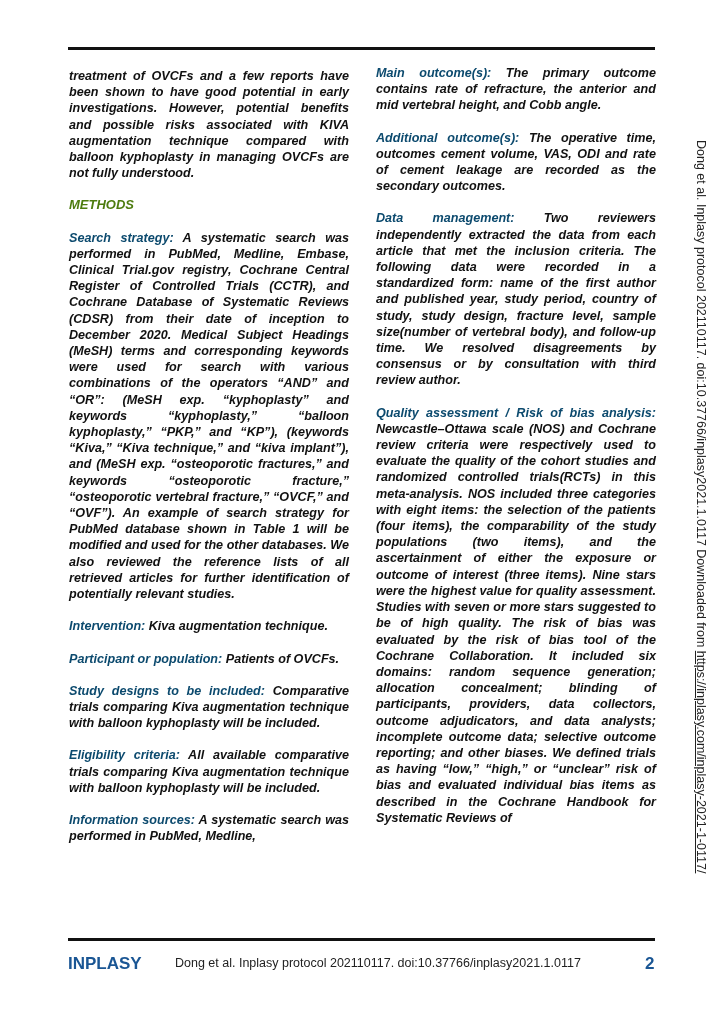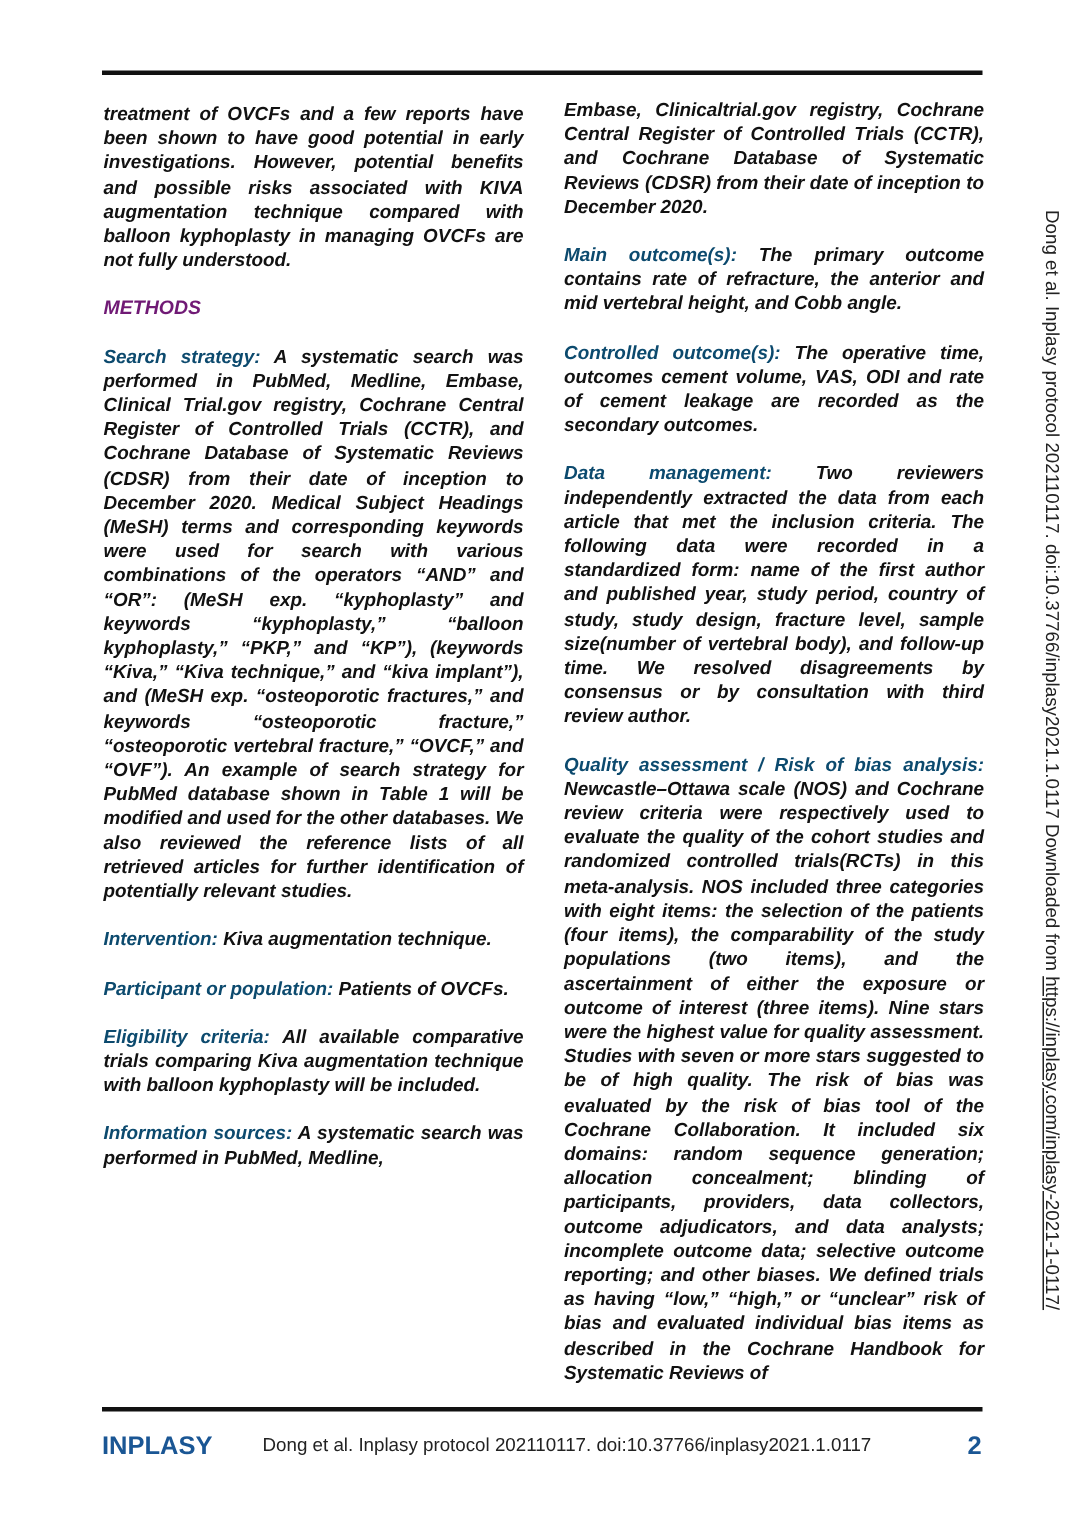--- a/index.html
+++ b/index.html
@@ -7,47 +7,47 @@
       font-family:"Liberation Sans", sans-serif; color:#111111; }
     .rule { position:absolute; left:68px; width:587px; height:3px; background:#111; }
     .rule.top { top:47px; }
     .rule.bottom { top:938px; }
     .col { position:absolute; top:68px; width:280px; font-size:12.6px; line-height:16.2px;
       font-weight:bold; text-align:justify;font-style:italic; }
     .col.left { left:69px; }
     .col.right { left:376px; top:65px; }
     .col p { margin:0 0 16px 0; }
     .h { color:#0c4a6e; }
-    .section-title { color:#701a75; font-size:13px; margin:0 0 16px 0; }
+    .section-title { color:#4d7c0f; font-size:13px; margin:0 0 16px 0; }
     .footer-brand { position:absolute; left:68px; top:954px; font-size:17px; font-weight:bold; color:#1a5694;text-align:right; }
     .footer-cite { position:absolute; left:175px; top:956px; font-size:12.5px; color:#222; }
     .footer-page { position:absolute; left:645px; top:954px; font-size:17px; font-weight:bold; color:#1a5694; }
     .sidebar { position:absolute; left:694px; top:140px; transform-origin:0 0; transform:rotate(90deg) translateY(-100%);
       white-space:nowrap; font-size:12.5px; color:#222; }
     .sidebar a { color:#222; text-decoration:underline; }
   </style>
 </head>
 <body>
 
 <div class="rule top"></div>
 
 <div class="col left">
   <p>treatment of OVCFs and a few reports have been shown to have good potential in early investigations. However, potential benefits and possible risks associated with KIVA augmentation technique compared with balloon kyphoplasty in managing OVCFs are not fully understood.</p>
   <p class="section-title">METHODS</p>
   <p><span class="h">Search strategy:</span><span> A systematic search was performed in PubMed, Medline, Embase, Clinical Trial.gov registry, Cochrane Central Register of Controlled Trials (CCTR), and Cochrane Database of Systematic Reviews (CDSR) from their date of inception to December 2020. Medical Subject Headings (MeSH) terms and corresponding keywords were used for search with various combinations of the operators “AND” and “OR”: (MeSH exp. “kyphoplasty” and keywords “kyphoplasty,” “balloon kyphoplasty,” “PKP,” and “KP”), (keywords “Kiva,” “Kiva technique,” and “kiva implant”), and (MeSH exp. “osteoporotic fractures,” and keywords “osteoporotic fracture,” “osteoporotic vertebral fracture,” “OVCF,” and “OVF”). An example of search strategy for PubMed database shown in Table 1 will be modified and used for the other databases. We also reviewed the reference lists of all retrieved articles for further identification of potentially relevant studies.</span></p>
   <p><span class="h">Intervention:</span><span> Kiva augmentation technique.</span></p>
   <p><span class="h">Participant or population:</span><span> Patients of OVCFs.</span></p>
+  <p><span class="h">Study designs to be included:</span><span> Comparative trials comparing Kiva augmentation technique with balloon kyphoplasty will be included.</span></p>
   <p><span class="h">Eligibility criteria:</span><span> All available comparative trials comparing Kiva augmentation technique with balloon kyphoplasty will be included.</span></p>
   <p><span class="h">Information sources:</span><span> A systematic search was performed in PubMed, Medline,</span></p>
 </div>
 
 <div class="col right">
-  <p>Embase, Clinicaltrial.gov registry, Cochrane Central Register of Controlled Trials (CCTR), and Cochrane Database of Systematic Reviews (CDSR) from their date of inception to December 2020.</p>
   <p><span class="h">Main outcome(s):</span><span> The primary outcome contains rate of refracture, the anterior and mid vertebral height, and Cobb angle.</span></p>
-  <p><span class="h">Controlled outcome(s):</span><span> The operative time, outcomes cement volume, VAS, ODI and rate of cement leakage are recorded as the secondary outcomes.</span></p>
+  <p><span class="h">Additional outcome(s):</span><span> The operative time, outcomes cement volume, VAS, ODI and rate of cement leakage are recorded as the secondary outcomes.</span></p>
   <p><span class="h">Data management:</span><span> Two reviewers independently extracted the data from each article that met the inclusion criteria. The following data were recorded in a standardized form: name of the first author and published year, study period, country of study, study design, fracture level, sample size(number of vertebral body), and follow-up time. We resolved disagreements by consensus or by consultation with third review author.</span></p>
   <p><span class="h">Quality assessment / Risk of bias analysis:</span><span> Newcastle–Ottawa scale (NOS) and Cochrane review criteria were respectively used to evaluate the quality of the cohort studies and randomized controlled trials(RCTs) in this meta-analysis. NOS included three categories with eight items: the selection of the patients (four items), the comparability of the study populations (two items), and the ascertainment of either the exposure or outcome of interest (three items). Nine stars were the highest value for quality assessment. Studies with seven or more stars suggested to be of high quality. The risk of bias was evaluated by the risk of bias tool of the Cochrane Collaboration. It included six domains: random sequence generation; allocation concealment; blinding of participants, providers, data collectors, outcome adjudicators, and data analysts; incomplete outcome data; selective outcome reporting; and other biases. We defined trials as having “low,” “high,” or “unclear” risk of bias and evaluated individual bias items as described in the Cochrane Handbook for Systematic Reviews of</span></p>
 </div>
 
 <div class="rule bottom"></div>
 <div class="footer-brand">INPLASY</div>
 <div class="footer-cite">Dong et al. Inplasy protocol 202110117. doi:10.37766/inplasy2021.1.0117</div>
 <div class="footer-page">2</div>
 
 <div class="sidebar">

